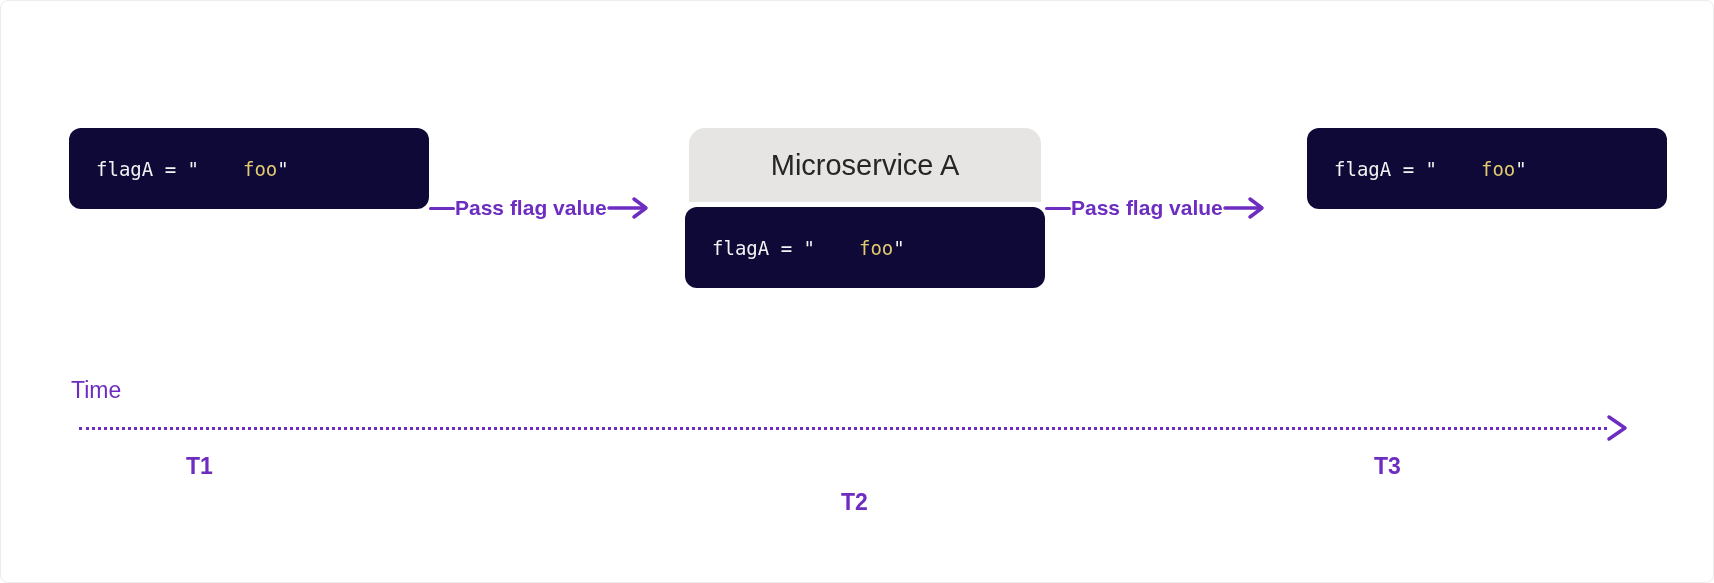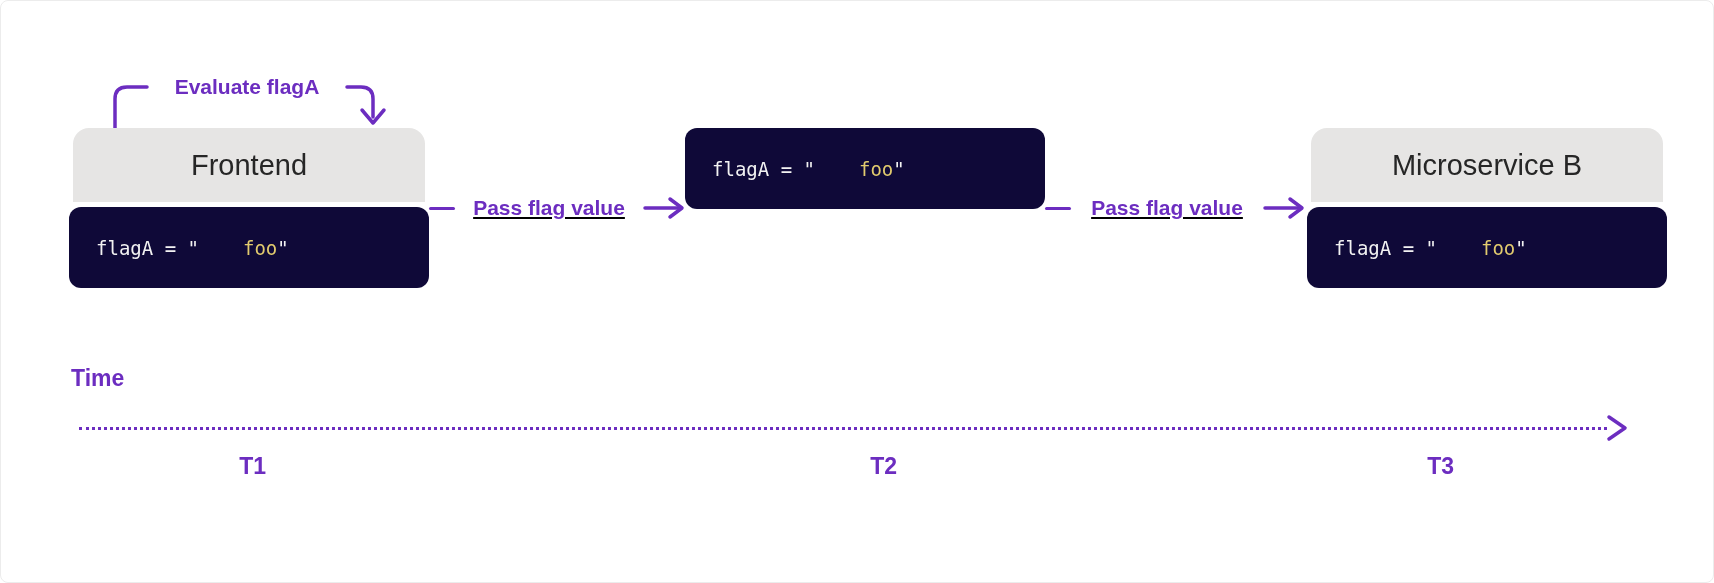--- a/index.html
+++ b/index.html
@@ -83,22 +83,20 @@
     white-space:nowrap;
   }
 
   
   .connector{
     position:absolute;
     top:192px;
     height:30px;
     display:flex;
     align-items:center;
-    justify-content:space-between;
-    text-decoration:underline;
   }
   .connector-1{left:428px;width:258px;}
   .connector-2{left:1044px;width:262px;}
   .conn-line{
     width:26px;
     height:3px;
     background:var(--accent);
     border-radius:2px;
   }
   .conn-label{
@@ -112,102 +110,91 @@
     stroke-width:3.5;
     fill:none;
     stroke-linecap:round;
     stroke-linejoin:round;
   }
 
   
   .time-label{
     position:absolute;
     left:70px;
-    top:364px;
+    top:376px;
     font-size:23px;
-    font-weight:700;
+    font-weight:400;
     color:var(--accent);
   }
   .time-line{
     position:absolute;
     left:78px;
     top:426px;
     width:1528px;
     height:0;
     border-top:3px dotted var(--accent);
   }
   .time-arrow{
     position:absolute;
     left:1602px;
     top:412px;
   }
   .time-tick{
     position:absolute;
     top:452px;
     width:80px;
-    text-align:right;
+    text-align:left;
     font-size:23px;
     font-weight:700;
     color:var(--accent);
   }
   .tick-t1{left:185px;}
-  .tick-t2{left:816px;}
+  .tick-t2{left:840px;margin-top:36px;}
   .tick-t3{left:1373px;}
 </style>
 </head>
 <body>
 
 <div class="canvas">
 
-  <div class="annotation">
-    <svg width="292" height="62" viewBox="0 0 292 62">
-      <path class="arrow-stroke" d="M46 16 H26 Q14 16 14 28 V58"></path>
-      <path class="arrow-stroke" d="M246 16 H260 Q272 16 272 28 V46"></path>
-      <path class="arrow-stroke" d="M261 39 L272 52 L283 39"></path>
-    </svg>
-    <div class="annotation-label">Evaluate flagA</div>
-  </div>
 
   <div class="service" style="left:68px">
-    <div class="service-header">
-      <span class="service-title">Frontend</span>
-    </div>
     <div class="service-code">
       <span class="code-line"><span>flagA = "</span><span class="code-string">foo</span><span>"</span></span>
     </div>
   </div>
 
   <div class="connector connector-1">
     <div class="conn-line"></div>
     <span class="conn-label">Pass flag value</span>
     <svg width="44" height="26" viewBox="0 0 44 26">
       <path class="arrow-stroke" d="M2 13 H36"></path>
       <path class="arrow-stroke" d="M27 4 L39 13 L27 22"></path>
     </svg>
   </div>
 
   <div class="service" style="left:684px">
+    <div class="service-header">
+      <span class="service-title">Microservice A</span>
+    </div>
     <div class="service-code">
       <span class="code-line"><span>flagA = "</span><span class="code-string">foo</span><span>"</span></span>
     </div>
   </div>
 
   <div class="connector connector-2">
     <div class="conn-line"></div>
     <span class="conn-label">Pass flag value</span>
     <svg width="44" height="26" viewBox="0 0 44 26">
       <path class="arrow-stroke" d="M2 13 H36"></path>
       <path class="arrow-stroke" d="M27 4 L39 13 L27 22"></path>
     </svg>
   </div>
 
   <div class="service" style="left:1306px">
-    <div class="service-header">
-      <span class="service-title">Microservice B</span>
-    </div>
     <div class="service-code">
       <span class="code-line"><span>flagA = "</span><span class="code-string">foo</span><span>"</span></span>
     </div>
   </div>
 
   <div class="time-label">Time</div>
   <div class="time-line"></div>
   <svg class="time-arrow" width="28" height="30" viewBox="0 0 28 30">
     <path class="arrow-stroke" d="M6 4 L22 15 L6 26"></path>
   </svg>

